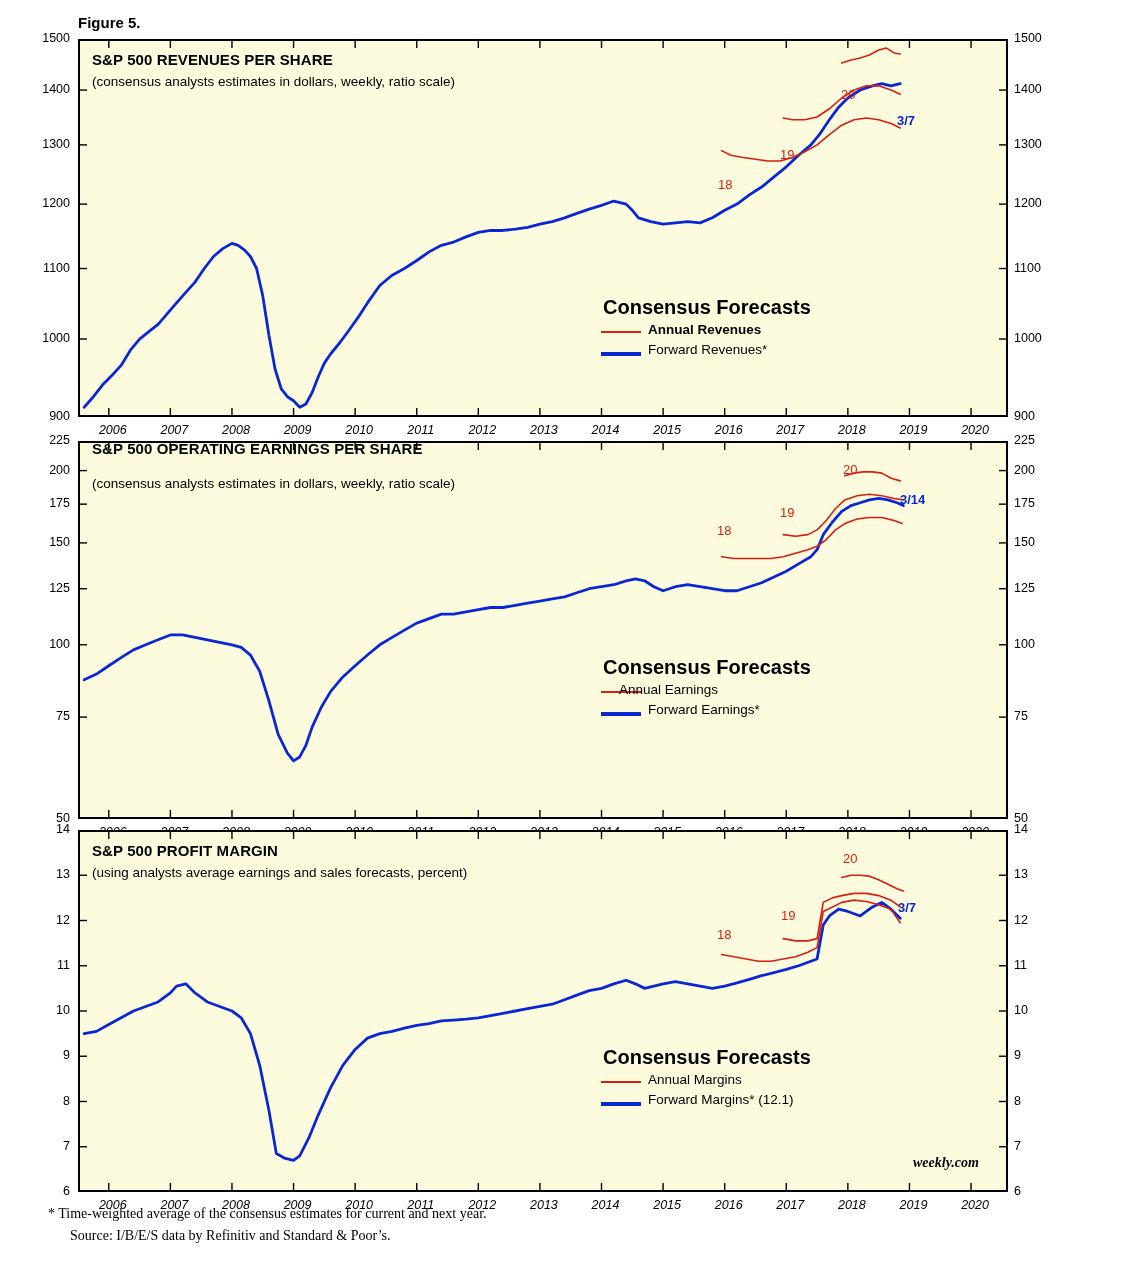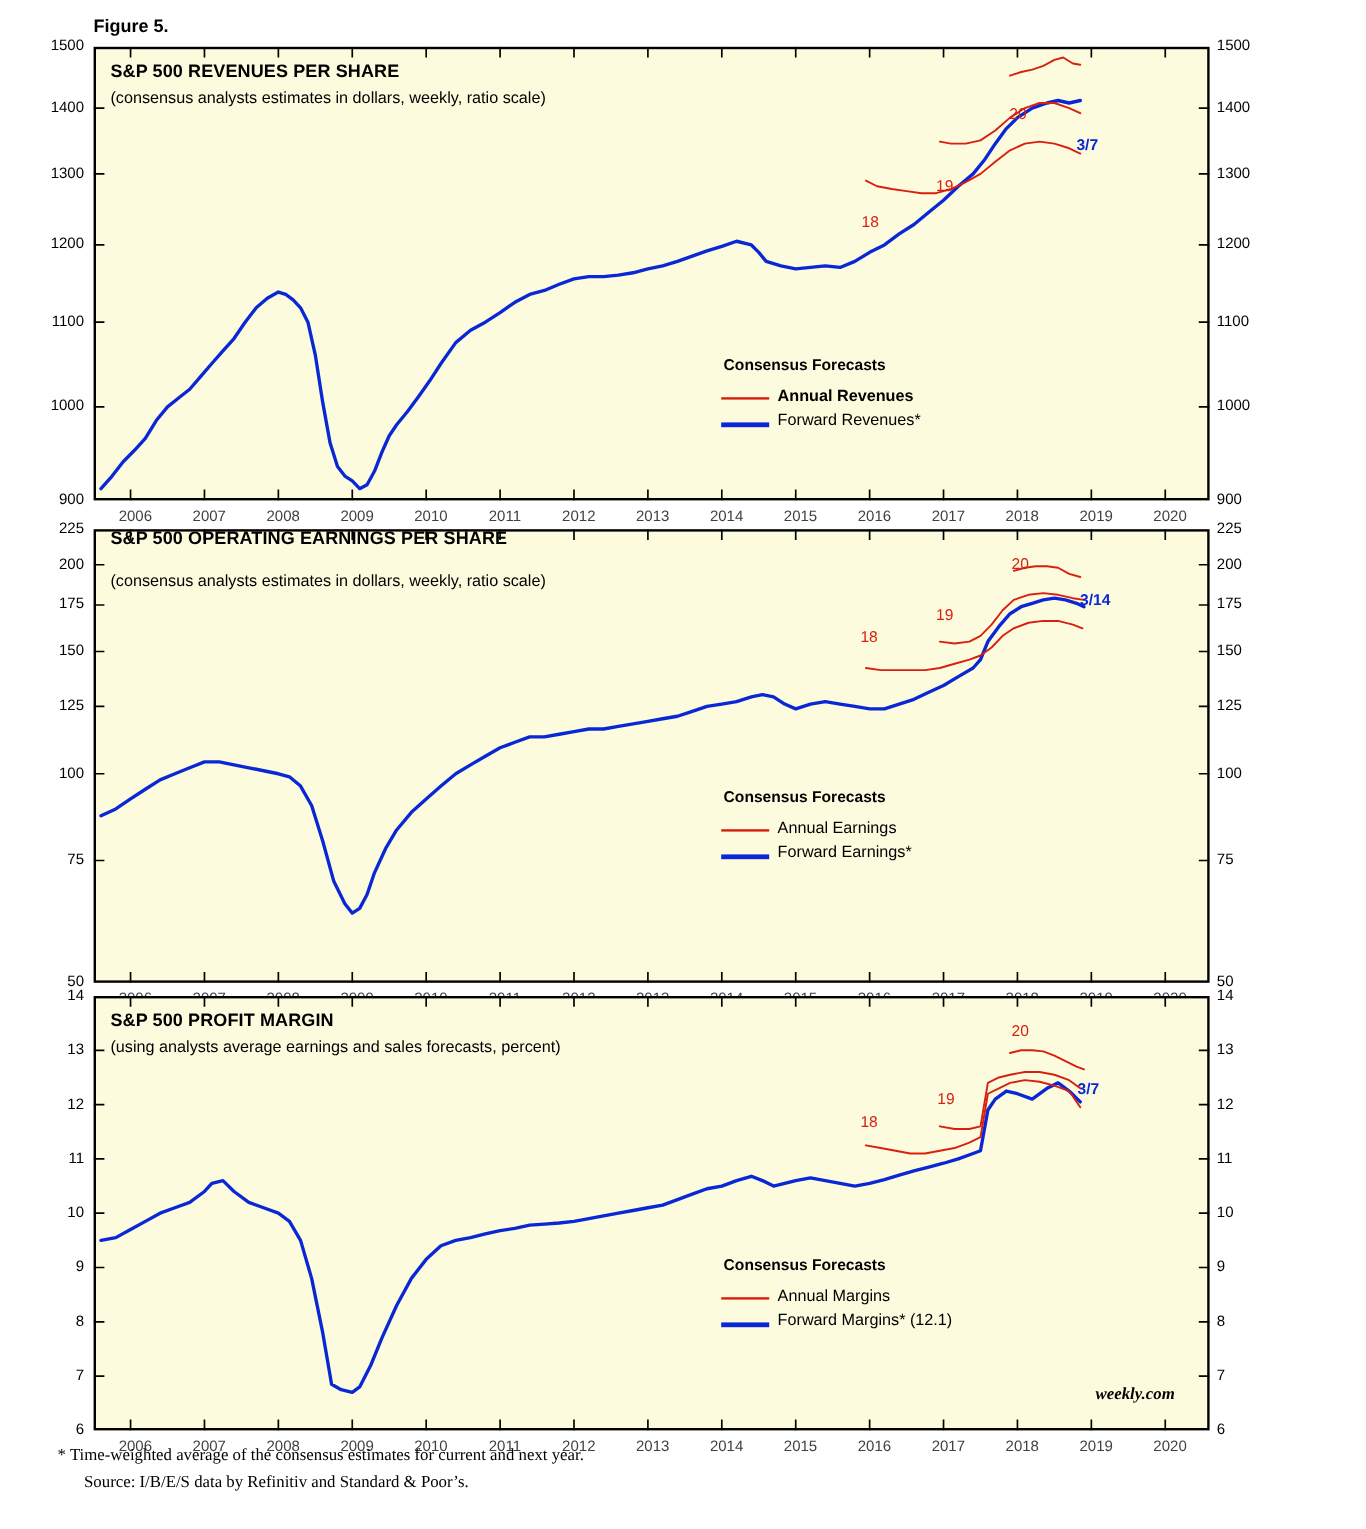--- a/index.html
+++ b/index.html
@@ -3,24 +3,24 @@
 <meta charset="utf-8">
 <style>
   html,body{margin:0;padding:0;background:#ffffff;}
   body{width:1138px;height:1274px;font-family:"Liberation Sans", sans-serif;color:#000;}
   .page{position:relative;width:1098px;height:1274px;}
   .fig-title{position:absolute;left:78px;top:14px;font-size:15px;font-weight:bold;font-family:"Liberation Sans", sans-serif;}
   .panel{position:absolute;left:0;width:1138px;}
   .plot{position:absolute;background:#fdfbdd;border:2px solid #000;box-sizing:border-box;}
   .ylabel{position:absolute;font-size:12.5px;text-align:right;color:#000;}
   .ylabel.right{text-align:left;}
-  .xlabel{position:absolute;font-size:12.5px;text-align:center;color:#404040;}
+  .xlabel{position:absolute;font-size:12.5px;text-align:center;color:#000000;font-style:italic;}
   .ptitle{position:absolute;font-size:15px;font-weight:bold;letter-spacing:0.1px;}
   .psub{position:absolute;font-size:13.5px;}
-  .legend-title{position:absolute;font-size:13px;font-weight:bold;}
+  .legend-title{position:absolute;font-size:20px;font-weight:bold;}
   .legend-item{position:absolute;font-size:13.5px;}
   .legend-swatch{position:absolute;}
   .ann{position:absolute;font-size:13px;}
   .ann.red{color:#d81f10;}
   .ann.blue{color:#0a27d6;font-weight:bold;}
   .watermark{position:absolute;font-family:"Liberation Serif", serif;font-style:italic;font-weight:bold;font-size:14px;color:#000;}
   .footnote{position:absolute;font-family:"Liberation Serif", serif;font-size:14px;}
   svg{display:block;}
   .tick{stroke:#000;stroke-width:1.4;}
 </style>
@@ -171,21 +171,21 @@
         <path d="M6.16 238.80 L18.48 233.09 L30.79 224.76 L43.11 216.69 L55.43 208.88 L67.75 203.80 L80.07 198.82 L92.38 193.94 L104.70 193.94 L117.02 196.37 L129.34 198.82 L141.66 201.30 L153.97 203.80 L163.21 206.33 L172.45 214.06 L181.69 230.28 L190.93 259.88 L200.17 293.44 L209.40 312.06 L215.56 319.92 L221.72 315.96 L227.88 304.45 L234.04 286.36 L243.28 266.24 L252.52 250.63 L264.83 235.93 L277.15 224.76 L289.47 214.06 L301.79 203.80 L314.11 196.37 L326.42 189.16 L338.74 182.14 L351.06 177.57 L363.38 173.09 L375.70 173.09 L388.01 170.87 L400.33 168.68 L412.65 166.50 L424.97 166.50 L437.28 164.34 L449.60 162.20 L461.92 160.08 L474.24 157.98 L486.56 155.89 L498.87 151.77 L511.19 147.72 L523.51 145.72 L535.83 143.73 L548.15 139.80 L557.38 137.86 L566.62 139.80 L575.86 145.72 L585.10 149.74 L597.42 145.72 L609.74 143.73 L622.05 145.72 L634.37 147.72 L646.69 149.74 L659.01 149.74 L671.32 145.72 L683.64 141.76 L695.96 135.94 L708.28 130.25 L720.60 122.86 L732.91 115.67 L739.07 108.69 L745.23 93.66 L754.47 81.01 L763.71 70.44 L772.95 64.60 L782.19 61.73 L791.42 58.89 L800.66 57.48 L809.90 58.89 L819.14 61.73 L825.30 64.60 " fill="none" stroke="#0a27d6" stroke-width="2.8" stroke-linejoin="round" stroke-linecap="round"></path>
         <path d="M643.61 115.67 L655.93 117.45 L668.25 117.45 L680.56 117.45 L692.88 117.45 L705.20 115.67 L717.52 112.16 L729.83 108.69 L739.07 105.27 L748.31 98.57 L757.55 88.84 L766.79 82.56 L779.11 77.95 L791.42 76.43 L803.74 76.43 L816.06 79.47 L824.07 82.56 " fill="none" stroke="#d81f10" stroke-width="1.6" stroke-linejoin="round" stroke-linecap="round"></path>
         <path d="M705.20 93.66 L717.52 95.29 L729.83 93.66 L739.07 88.84 L748.31 79.47 L757.55 67.51 L766.79 58.89 L779.11 54.69 L791.42 53.30 L803.74 54.69 L816.06 57.48 L825.30 58.89 " fill="none" stroke="#d81f10" stroke-width="1.6" stroke-linejoin="round" stroke-linecap="round"></path>
         <path d="M766.79 34.68 L776.03 32.13 L785.26 30.86 L794.50 30.86 L803.74 32.13 L812.98 37.26 L822.22 39.86 " fill="none" stroke="#d81f10" stroke-width="1.6" stroke-linejoin="round" stroke-linecap="round"></path>
       </svg>
     <div class="ptitle" style="left:92px;top:12px;">S&amp;P 500 OPERATING EARNINGS PER SHARE</div>
     <div class="psub" style="left:92px;top:48px;">(consensus analysts estimates in dollars, weekly, ratio scale)</div>
 
     <div class="legend-title" style="left:603px;top:228px;">Consensus Forecasts</div>
     <div class="legend-swatch" style="left:601px;top:263px;width:40px;height:2px;background:#d81f10;"></div>
-    <div class="legend-item" style="left:648px;top:254px;">Annual Earnings</div>
+    <div class="legend-item" style="left:619px;top:254px;">Annual Earnings</div>
     <div class="legend-swatch" style="left:601px;top:284px;width:40px;height:4px;background:#0a27d6;"></div>
     <div class="legend-item" style="left:648px;top:274px;">Forward Earnings*</div>
 
     <div class="ann red" style="left:717px;top:95px;">18</div>
     <div class="ann red" style="left:780px;top:77px;">19</div>
     <div class="ann red" style="left:843px;top:34px;">20</div>
     <div class="ann blue" style="left:900px;top:64px;">3/14</div>
   <div class="ylabel" style="left: 20px; width: 50px; top: 383px;">50</div>
       <div class="ylabel right" style="left: 1014px; width: 50px; top: 383px;">50</div>
       <div class="ylabel" style="left: 20px; width: 50px; top: 281.1px;">75</div>

